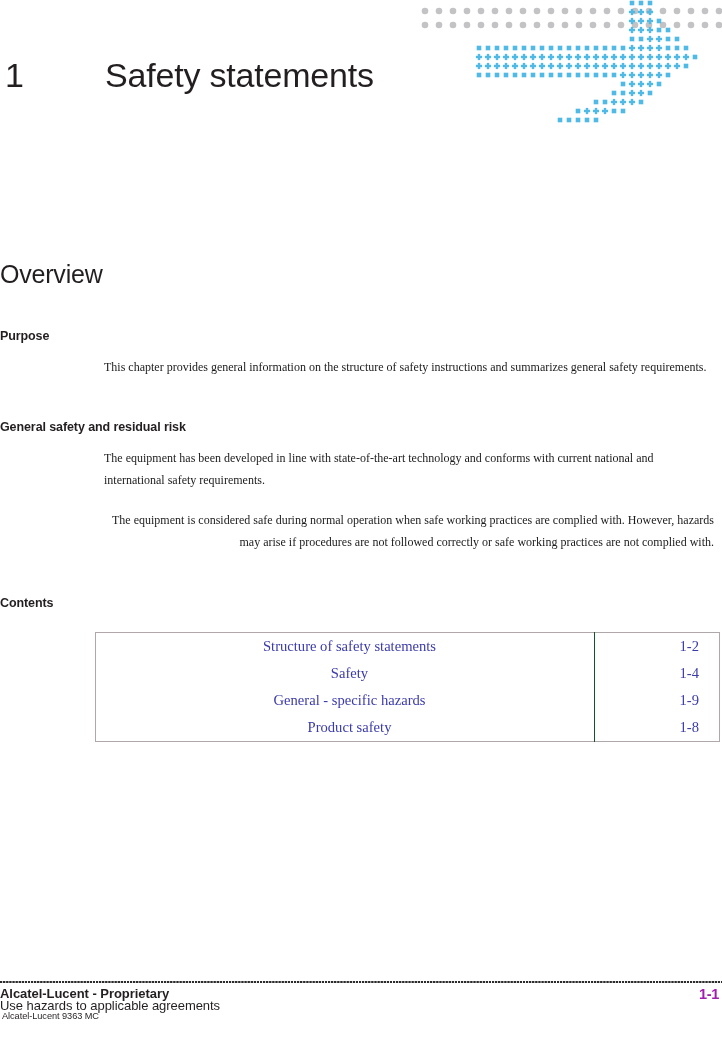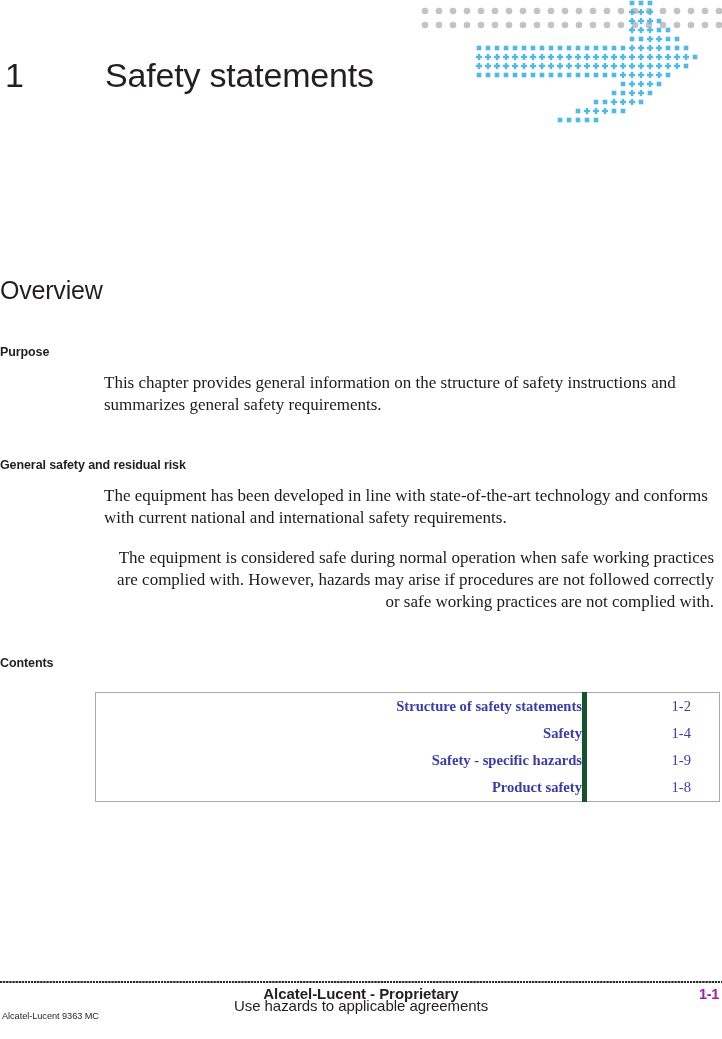--- a/index.html
+++ b/index.html
@@ -60,21 +60,21 @@
     font-weight: 400;
     color: #231f20;
     letter-spacing: -0.2px;
     line-height: 46px;
   }
 
   
   .content {
     position: absolute;
     left: 0;
-    top: 275px;
+    top: 259px;
     width: 608px;
   }
 
   h2.section-title {
     margin: 0;
     padding: 0;
     font-size: 25px;
     font-weight: 400;
     color: #231f20;
     letter-spacing: -0.2px;
@@ -95,21 +95,21 @@
   .block-general { margin-top: 42px; }
   .block-contents { margin-top: 43px; }
 
   p.body-text {
     margin: 18px;
     padding: 0;
     margin-left: 104px;
     margin-top: 12px;
     width: 610px;
     font-family: "Liberation Serif", serif;
-    font-size: 17px;
+    font-size: 12px;
     line-height: 22px;
     color: #1b1b1b;
   }
   p.body-text + p.body-text { margin-top: 12px; text-align: right; }
 
   
   .toc-wrap {
     margin-left: 95px;
     margin-top: 21px;
     width: 625px;
@@ -124,28 +124,27 @@
     font-family: "Liberation Serif", serif;
     font-size: 14.6px;
     color: #3b3bab;
     padding: 0;
     height: 27px;
     vertical-align: middle;
     border: none;
   }
   table.toc td.toc-label {
     padding-left: 9px;
-    text-align: right;
-    font-weight: bold;
+    text-align: center;
   }
   table.toc td.toc-page {
     width: 104px;
-    border-left: 5px solid #14532d;
+    border-left: 1px solid #14532d;
     text-align: right;
-    padding-right: 28px;
+    padding-right: 20px;
   }
 
   
   .footer {
     position: absolute;
     left: 0;
     bottom: 0;
     width: 722px;
     height: 58px;
   }
@@ -174,22 +173,21 @@
     line-height: 11.6px;
     color: #231f20;
     letter-spacing: -0.05px;
     white-space: pre;
   }
   .footer-center {
     position: absolute;
     left: 0;
     top: 0;
     width: 722px;
-    text-align: center;
-    font-size: 15px;
+    font-size: 13px;
     line-height: 11.6px;
     color: #231f20;
     letter-spacing: -0.05px;
   }
   .footer-center .fc-bold { font-weight: 700; }
   .footer-page {
     position: absolute;
     right: 3px;
     top: -2px;
     font-size: 14.5px;
@@ -461,21 +459,21 @@
           <tbody>
             <tr>
               <td class="toc-label">Structure of safety statements</td>
               <td class="toc-page">1-2</td>
             </tr>
             <tr>
               <td class="toc-label">Safety</td>
               <td class="toc-page">1-4</td>
             </tr>
             <tr>
-              <td class="toc-label">Safety - specific hazards</td>
+              <td class="toc-label">General - specific hazards</td>
               <td class="toc-page">1-9</td>
             </tr>
             <tr>
               <td class="toc-label">Product safety</td>
               <td class="toc-page">1-8</td>
             </tr>
           </tbody>
         </table>
       </div>
     </div>

